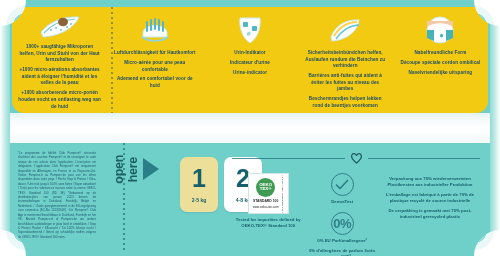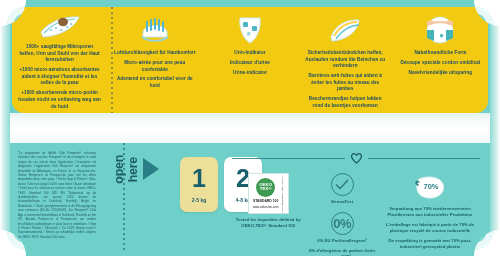--- a/index.html
+++ b/index.html
@@ -332,28 +332,20 @@
           <div class="claim-gap"></div>
           <div class="circ">
             <span class="zero">0%</span>
           </div>
           <div class="claim-cap">0% EU Parfümallergene²</div>
           <div class="claim-cap sub">0% d'allergènes de parfum listés par l'UE²</div>
 
         </div>
 
         <div class="claim pack">
-          <div class="pack-icon">
-            <svg width="40" height="30" viewBox="0 0 40 30">
-              <path d="M9 6 C18 2, 30 4, 33 11 C36 19, 28 26, 18 25 C8 24, 4 16, 9 6 Z" fill="#ffffff" stroke="#d8efee" stroke-width="1"></path>
-              <path d="M9 9 C6 7, 5 11, 8 12" fill="none" stroke="#2f7f86" stroke-width="1.3" stroke-linecap="round"></path>
-              <path d="M6 10 L8.6 8.6 M6 10 L8.2 12" fill="none" stroke="#2f7f86" stroke-width="1.1" stroke-linecap="round"></path>
-              <text x="21" y="16" font-family="Liberation Sans, sans-serif" font-size="7.5" font-weight="bold" fill="#2f7f86" text-anchor="middle">70%</text>
-            </svg>
-          </div>
           <div class="claim-cap">Verpackung aus 70% wiederverwerteten Plastikresten aus industrieller Produktion</div>
           <div class="claim-cap sub">L'emballage est fabriqué à partir de 70% de plastique recyclé de source industrielle</div>
           <div class="claim-cap sub">De verpakking is gemaakt met 70% post-industrieel gerecycled plastic</div>
         </div>
 
       </div>
     </div>
   </div>
 
   <div class="corner tl"></div>

